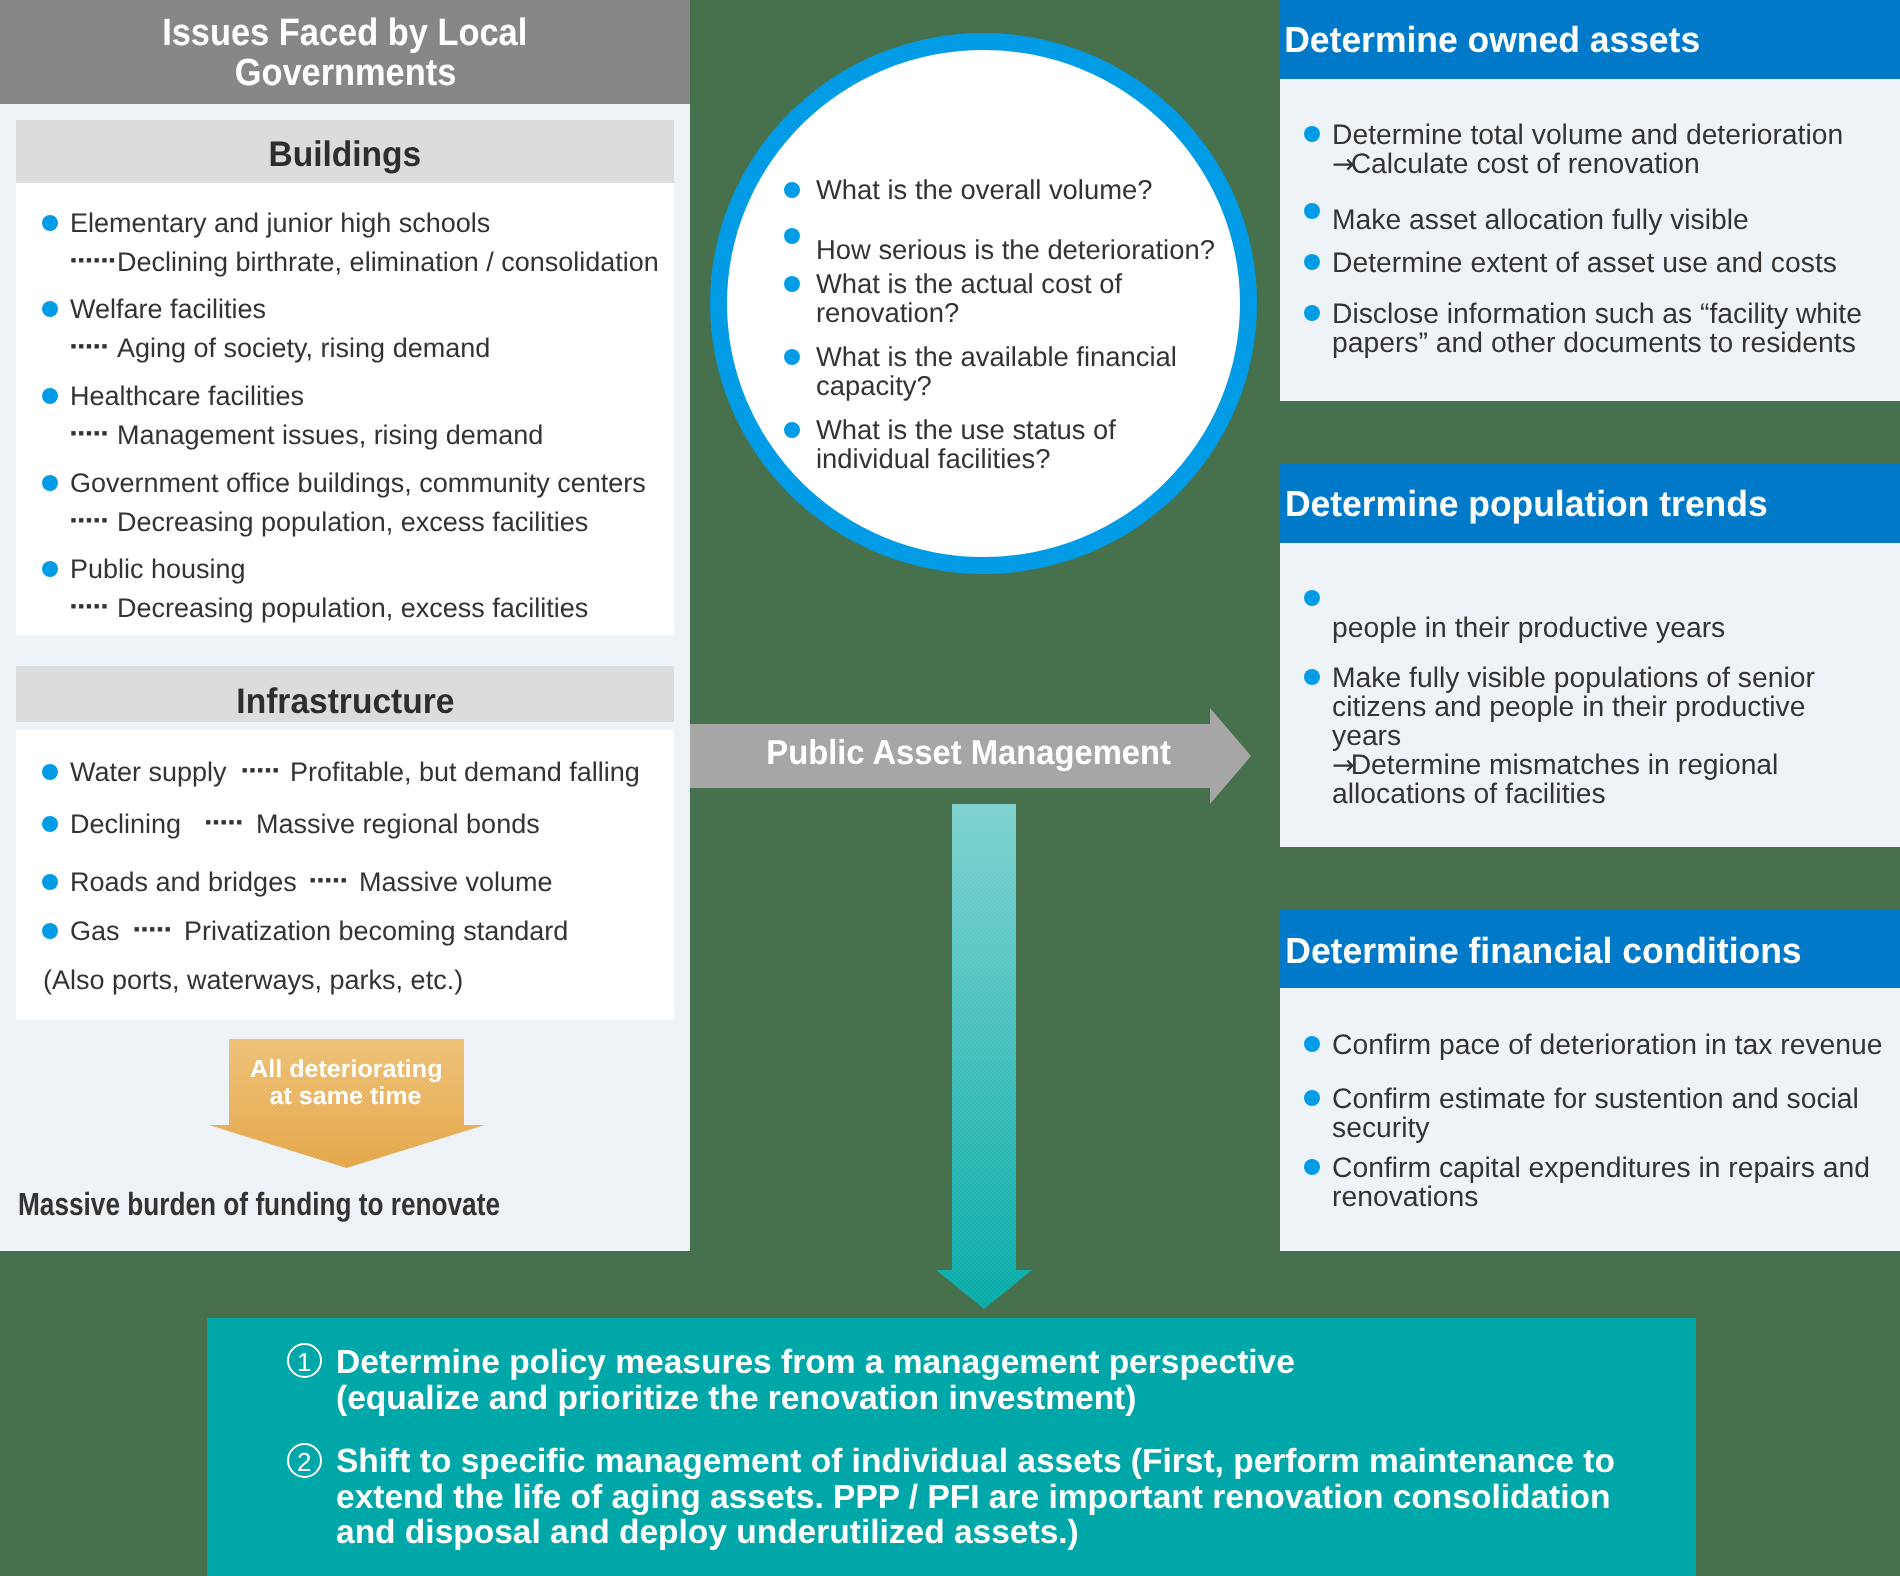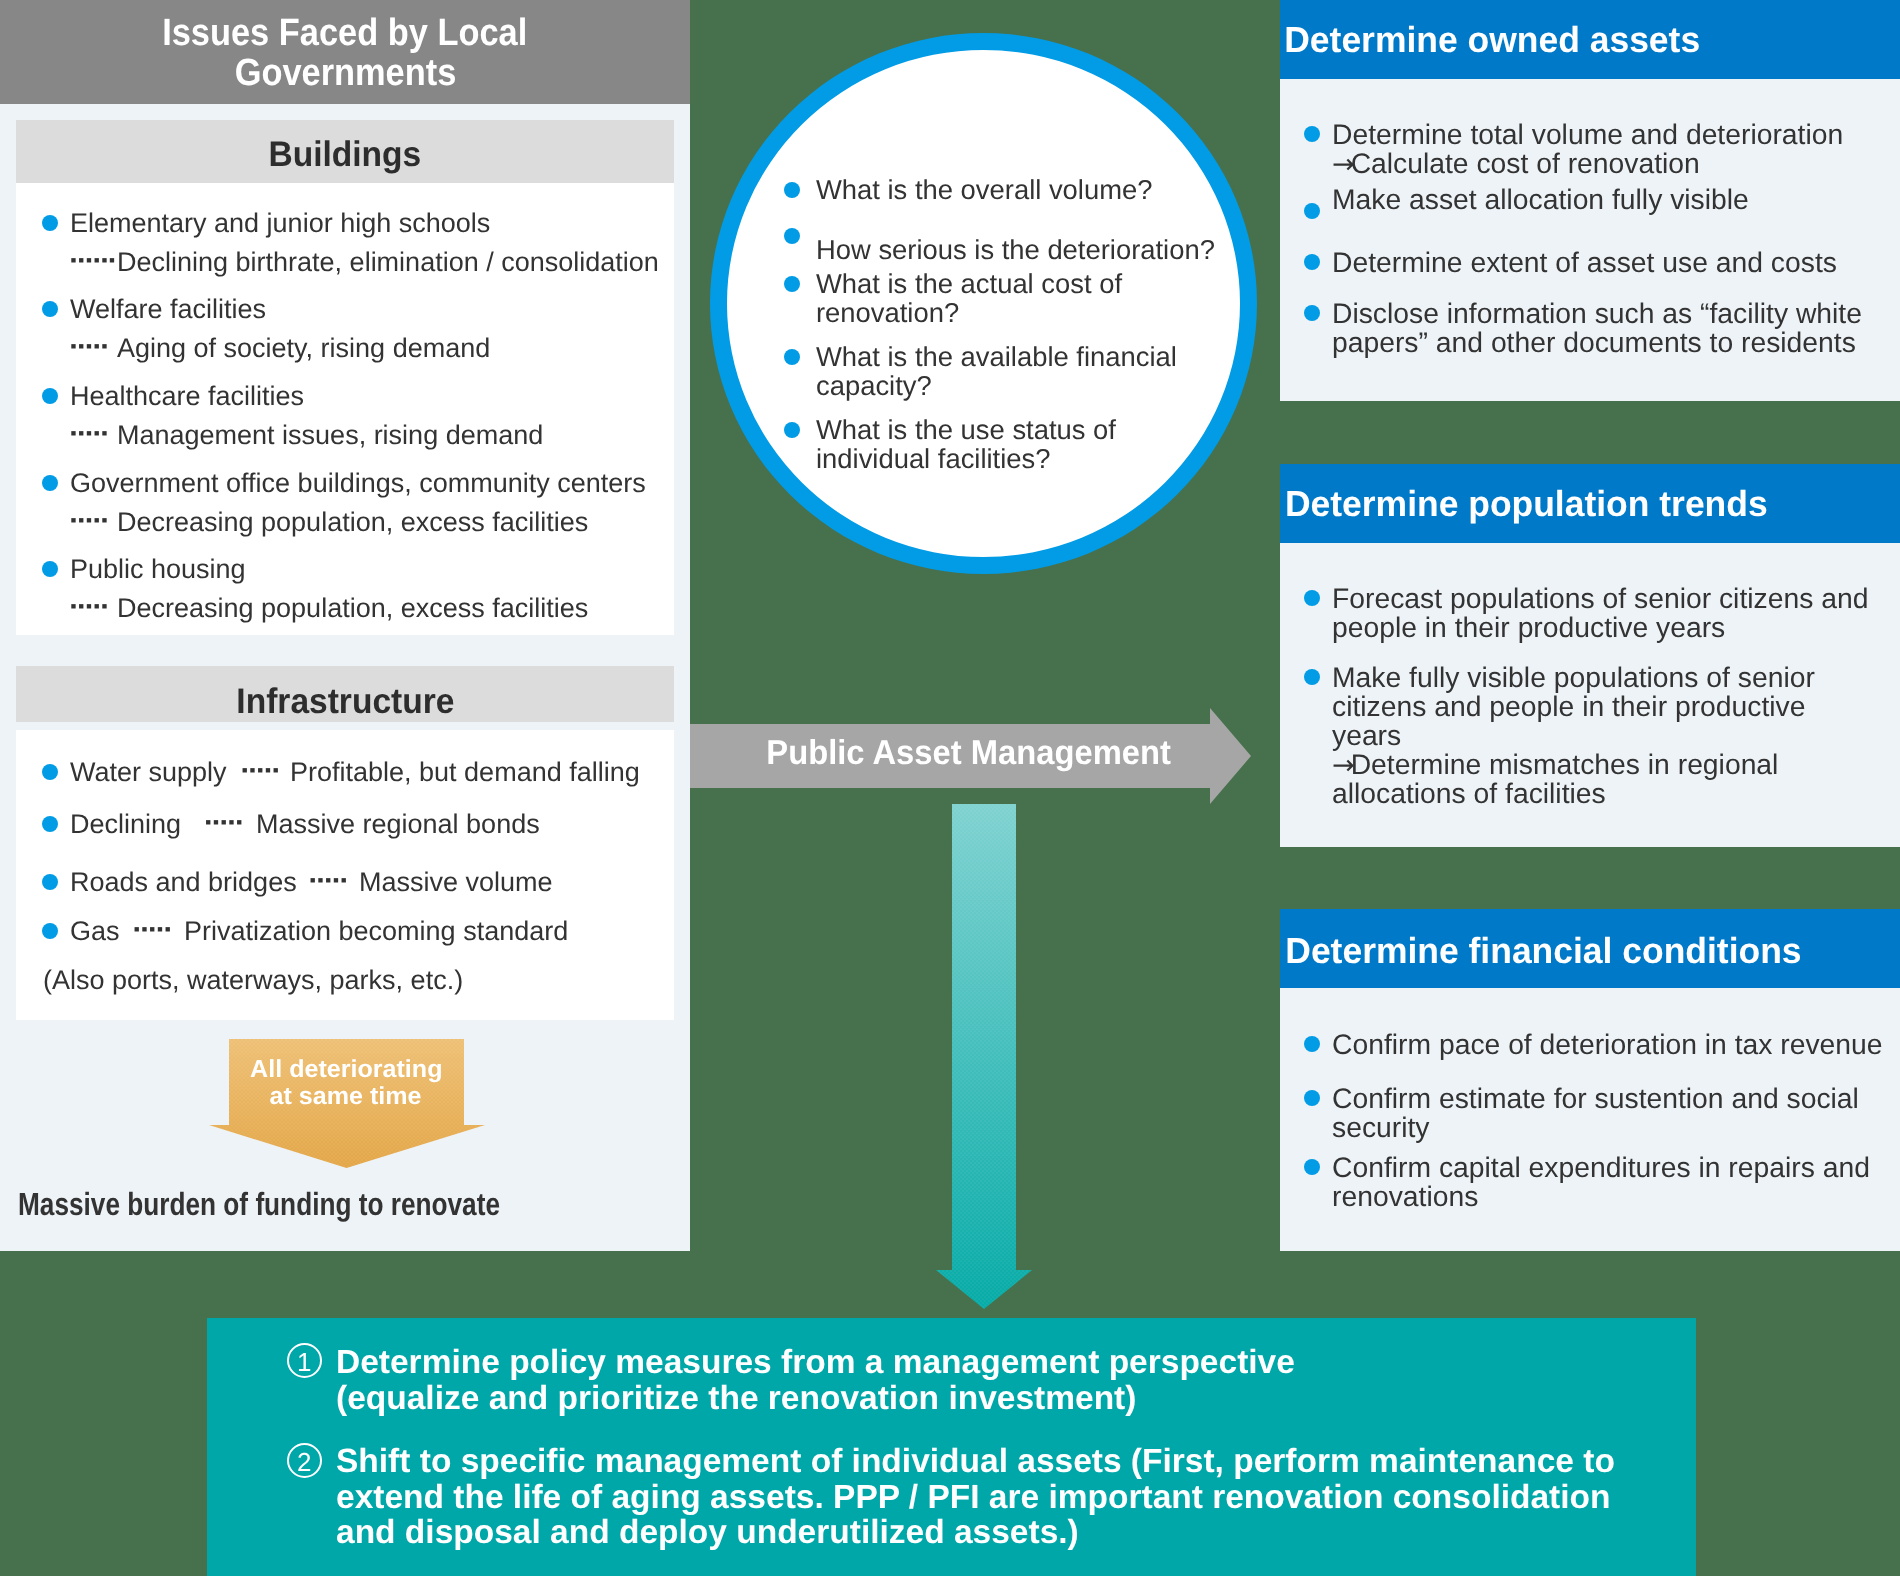--- a/index.html
+++ b/index.html
@@ -188,29 +188,28 @@
   <div class="rp" style="top:909px;height:342px">
     <div class="rp-head" style="height:79px">
         <i style="top:24px"><b>Determine financial conditions</b></i>
       </div>
   </div>
 
   <div class="bullet" style="left:1304px;top:126px"></div>
   <div class="rpt" style="left:1332px;top:120px">Determine total volume and deterioration</div>
   <div class="rpt arrowline" style="left:1332px;top:149px">→Calculate cost of renovation</div>
   <div class="bullet" style="left:1304px;top:203px"></div>
-  <div class="rpt" style="left:1332px;top:185px">Make asset allocation fully visible</div>
+  <div class="rpt" style="left:1332px;top:205px">Make asset allocation fully visible</div>
   <div class="bullet" style="left:1304px;top:254px"></div>
   <div class="rpt" style="left:1332px;top:248px">Determine extent of asset use and costs</div>
   <div class="bullet" style="left:1304px;top:305px"></div>
   <div class="rpt" style="left:1332px;top:299px">Disclose information such as “facility white</div>
   <div class="rpt" style="left:1332px;top:328px">papers” and other documents to residents</div>
 
   <div class="bullet" style="left:1304px;top:590px"></div>
-  <div class="rpt" style="left:1332px;top:584px">Forecast populations of senior citizens and</div>
   <div class="rpt" style="left:1332px;top:613px">people in their productive years</div>
   <div class="bullet" style="left:1304px;top:669px"></div>
   <div class="rpt" style="left:1332px;top:663px">Make fully visible populations of senior</div>
   <div class="rpt" style="left:1332px;top:692px">citizens and people in their productive</div>
   <div class="rpt" style="left:1332px;top:721px">years</div>
   <div class="rpt arrowline" style="left:1332px;top:750px">→Determine mismatches in regional</div>
   <div class="rpt" style="left:1332px;top:779px">allocations of facilities</div>
 
   <div class="bullet" style="left:1304px;top:1036px"></div>
   <div class="rpt" style="left:1332px;top:1030px">Confirm pace of deterioration in tax revenue</div>

